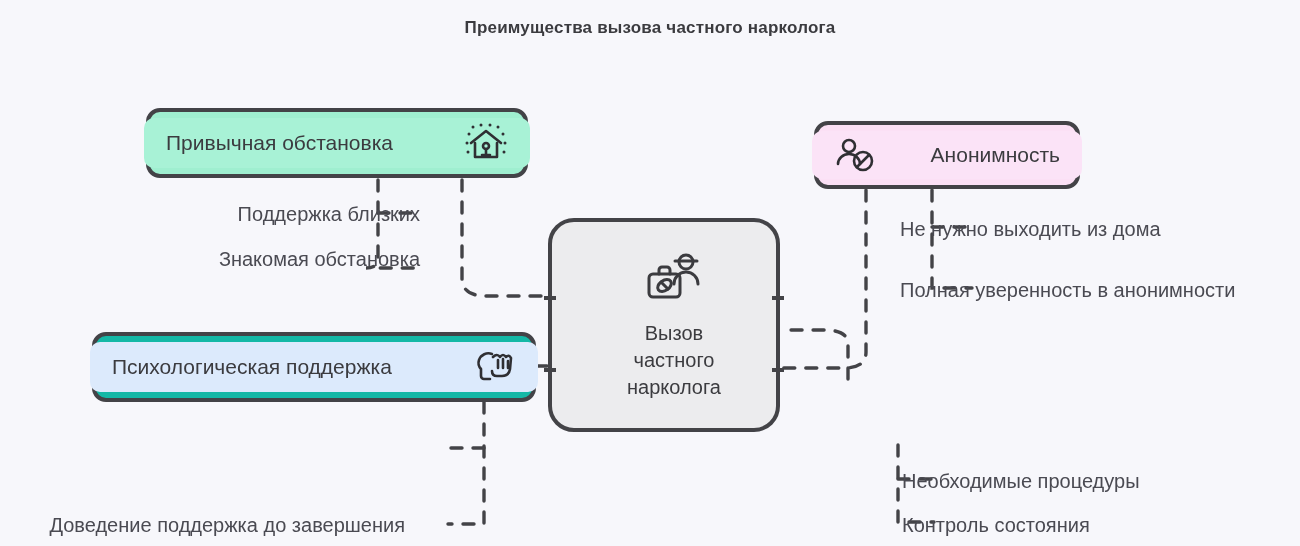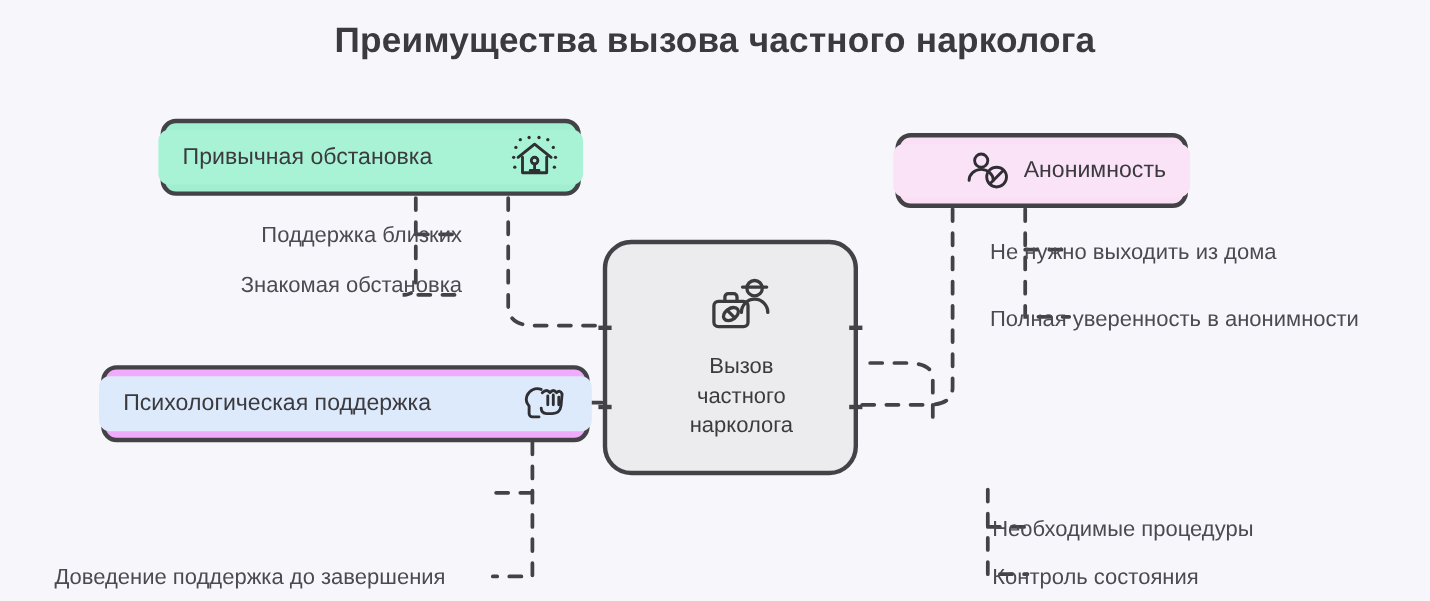--- a/index.html
+++ b/index.html
@@ -23,21 +23,21 @@
     width: 1300px;
     height: 546px;
     pointer-events: none;
   }
   .page-title {
     position: absolute;
     left: 0;
     top: 18px;
     width: 1300px;
     text-align: center;
-    font-size: 32px;
+    font-size: 17px;
     font-weight: bold;
     color: #3b3b3f;
     letter-spacing: 0.2px;
   }
   
   .node {
     position: absolute;
     box-sizing: border-box;
     border: 4px solid #434347;
     border-radius: 14px;
@@ -102,25 +102,25 @@
     width: 12px;
     height: 4px;
     background: #434347;
     z-index: 3;
   }
   
   #node-habitual  { left: 146px; top: 108px;  width: 382px; height: 70px; background: #9fefd0; }
   #node-habitual .hl { background: #a8f2d6; }
   #node-anonymity { left: 814px; top: 121px;  width: 266px; height: 68px; background: #fbe0f5; }
   #node-anonymity .hl { background: #fbe3f7; }
-  #node-psych     { left: 92px;  top: 332px;  width: 444px; height: 70px; background: #f0abfc; }
+  #node-psych     { left: 92px;  top: 332px;  width: 444px; height: 70px; background: #14b8a6; }
   #node-psych .hl { background: #dceafc; }
   #node-prof      { left: 796px; top: 379px;  width: 444px; height: 66px; background: #fcf3b0; }
   #node-prof .hl  { background: #fdf6bd; }
-  .node .inner.fwd { flex-direction: row; justify-content: flex-end; }
+  .node .inner.fwd { flex-direction: row; justify-content: space-between; }
 
   
   .leaf {
     position: absolute;
     font-size: 20px;
     color: #4a4a52;
     white-space: nowrap;
   }
   .leaf.right { text-align: right; }
 </style>

